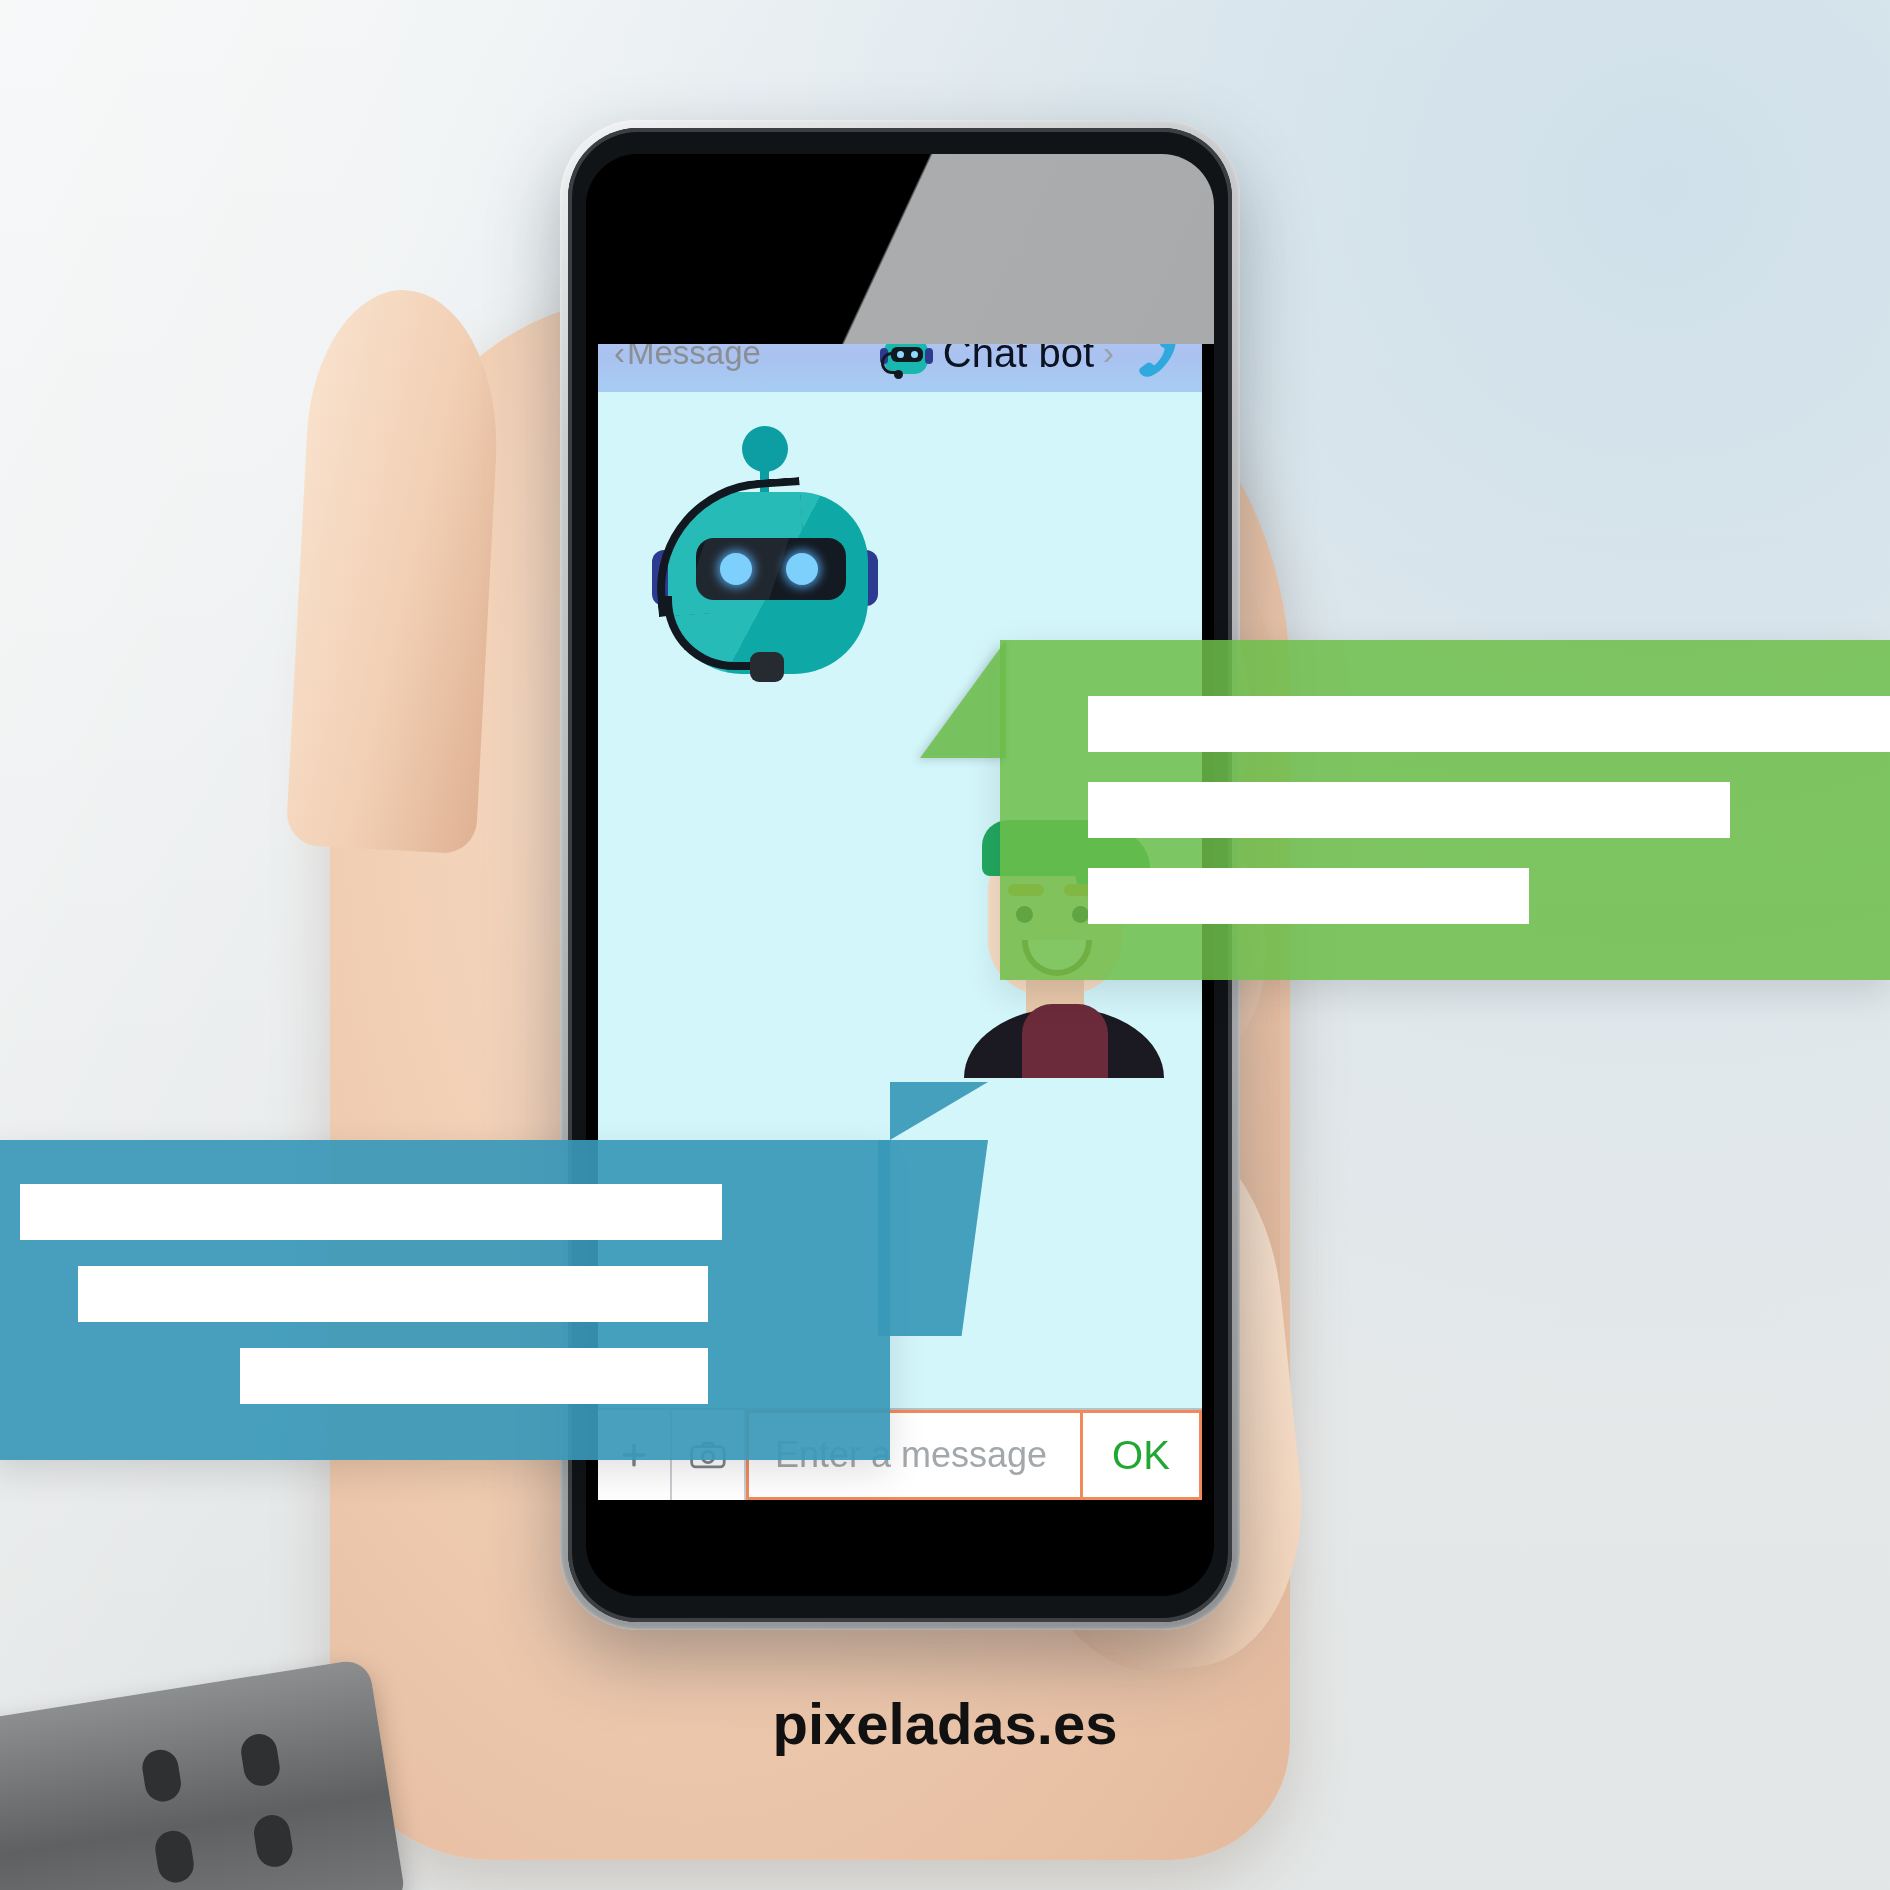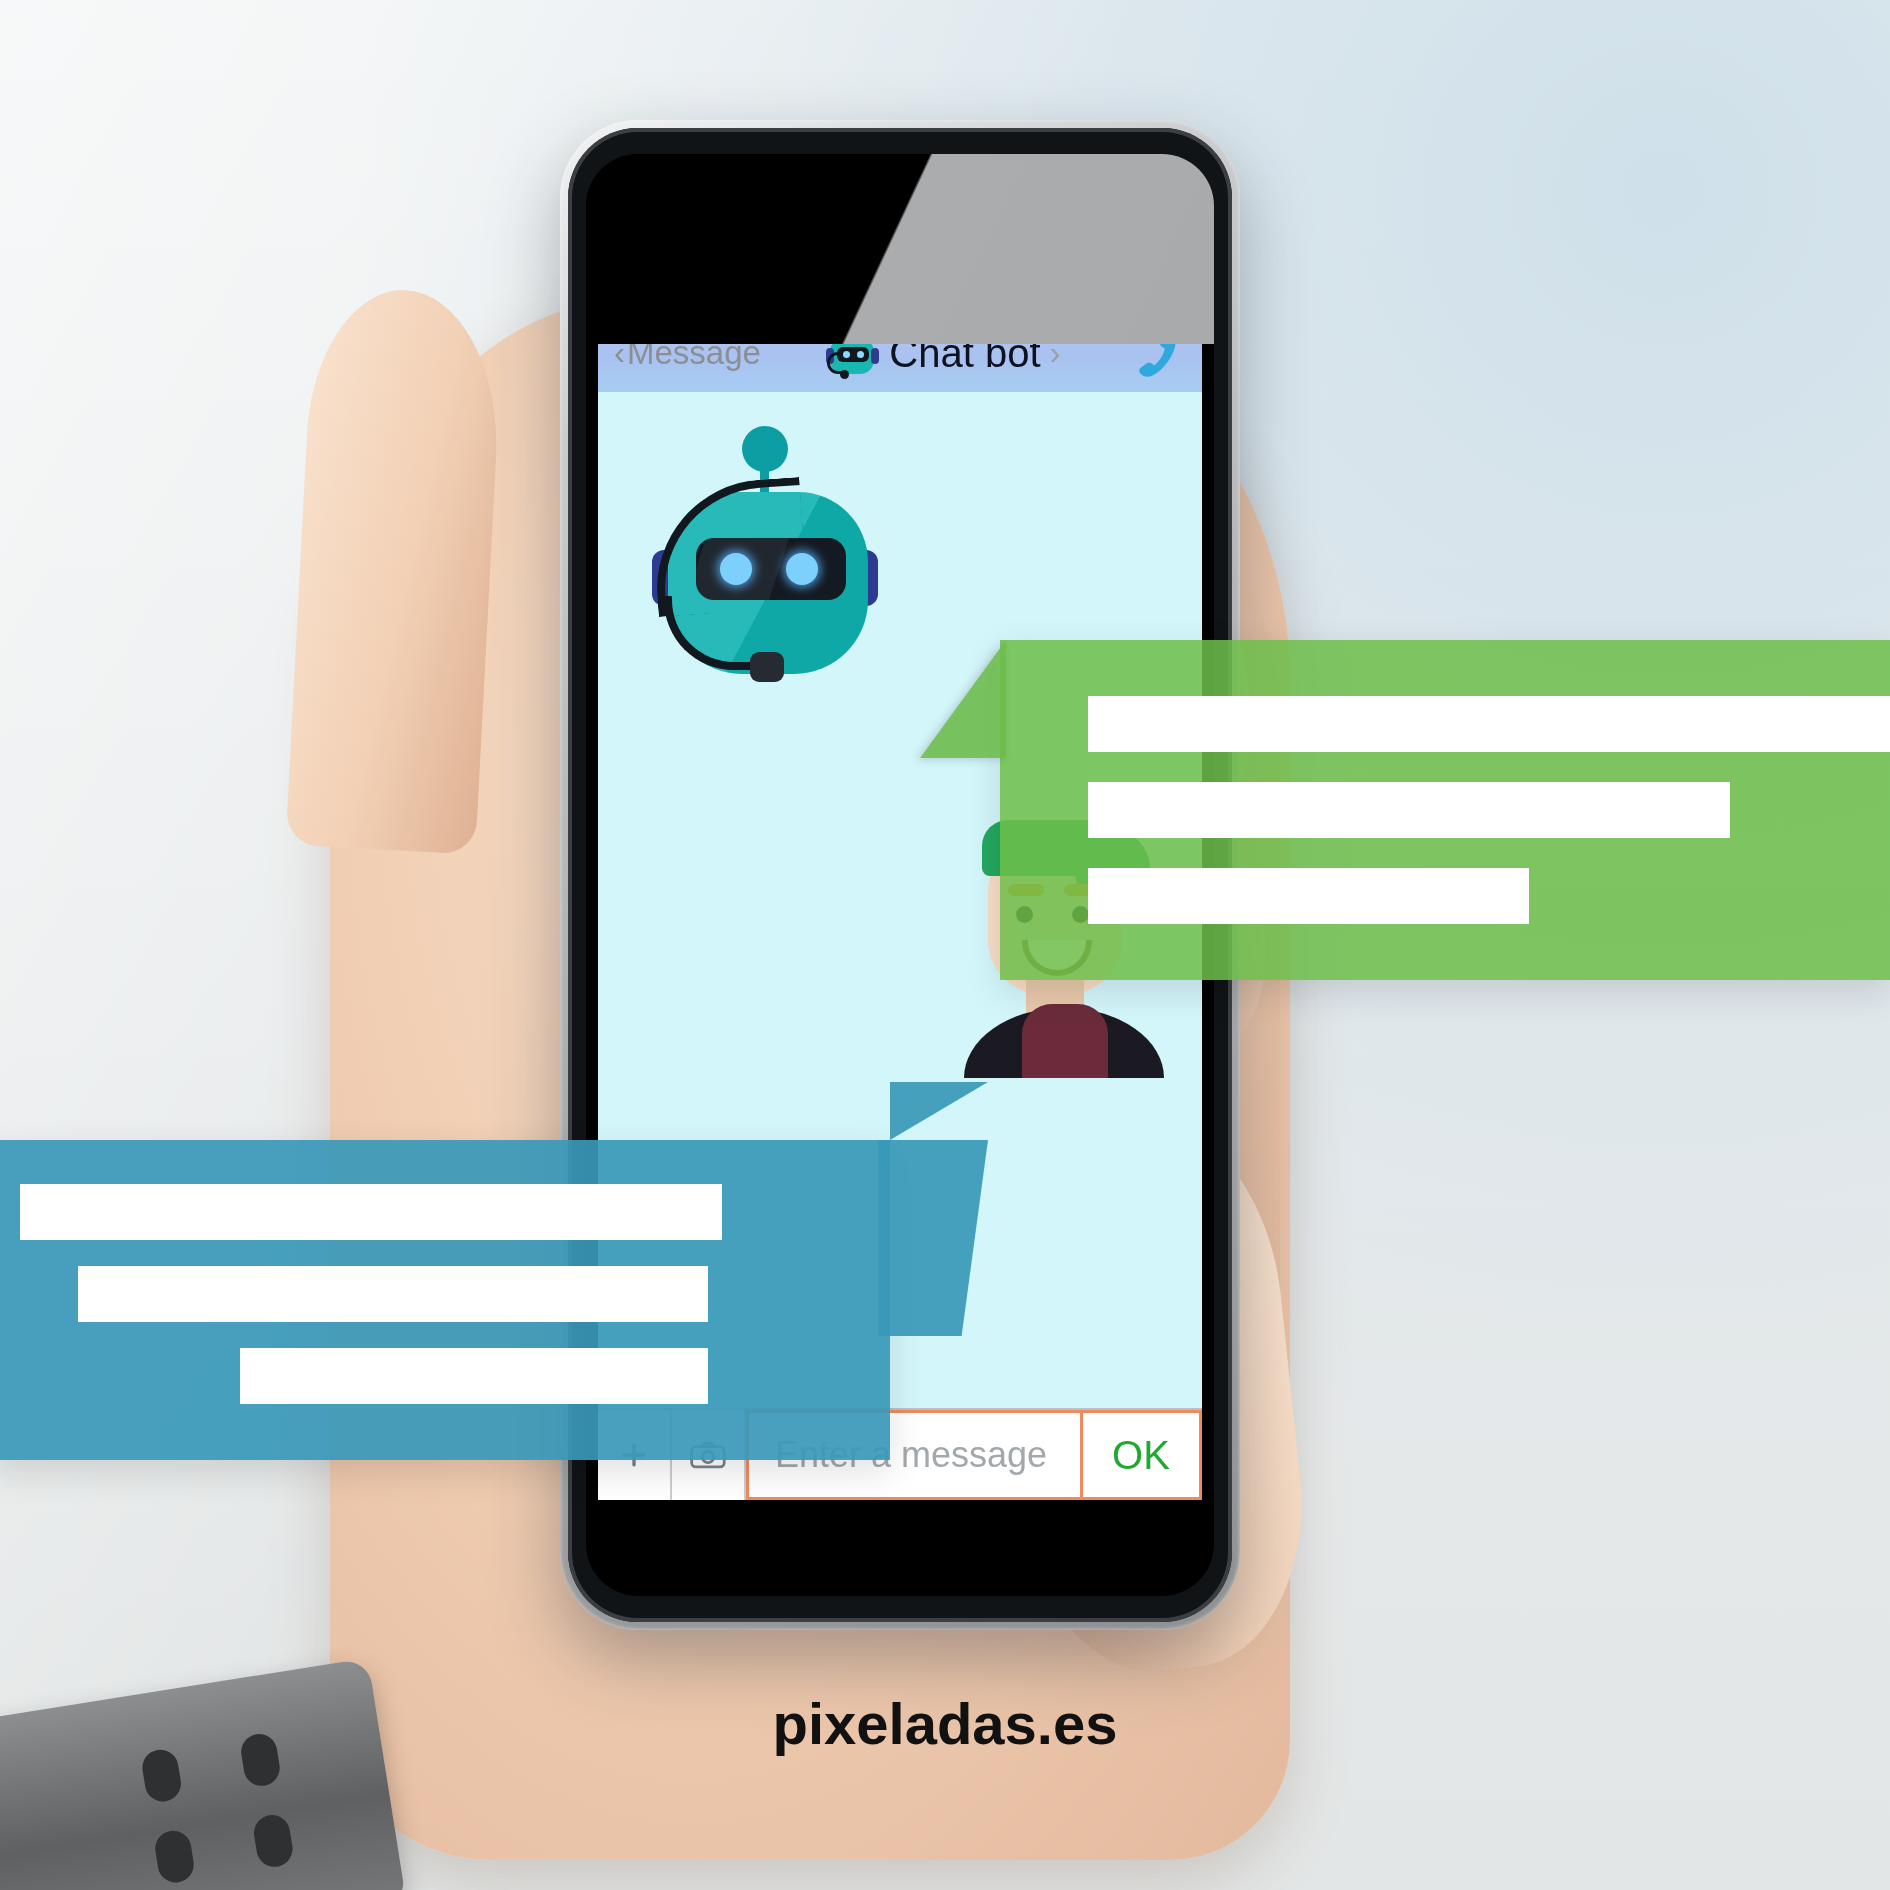--- a/index.html
+++ b/index.html
@@ -109,21 +109,21 @@
   }
   #battery-fill { width: 100%; height: 100%; background: #18b14b; }
 
   
   #navbar {
     height: 78px;
     background: linear-gradient(180deg,#b8c6f2 0%, #a9c2f0 55%, #a7cdf3 100%);
     display: flex; align-items: center; padding: 0 16px; gap: 10px;
   }
   #nav-back { color: #8b8f93; font-size: 33px; display: flex; align-items: center; gap: 2px; }
-  #nav-center { flex: 1; display: flex; align-items: center; justify-content: center; gap: 9px; }
+  #nav-center { flex: 1; display: flex; align-items: center; justify-content: flex-end; gap: 9px; }
   #nav-title { font-size: 40px; color: #0c1220; }
   #nav-chevron { color: #9aa0a6; font-size: 33px; }
   #nav-phone-icon { width: 62px; height: 62px; display: flex; align-items: center; justify-content: center; }
 
   
   .mini-bot { position: relative; width: 56px; height: 46px; }
   .mini-bot .mb-head { position: absolute; left: 6px; top: 8px; width: 44px; height: 36px; background: #18b8b0; border-radius: 14px; }
   .mini-bot .mb-visor { position: absolute; left: 13px; top: 17px; width: 32px; height: 15px; background: #101820; border-radius: 6px; }
   .mini-bot .mb-eye { position: absolute; top: 21px; width: 7px; height: 7px; border-radius: 50%; background: #8fd8ff; }
   .mini-bot .mb-ant { position: absolute; left: 26px; top: 0; width: 4px; height: 12px; background: #18b8b0; }

